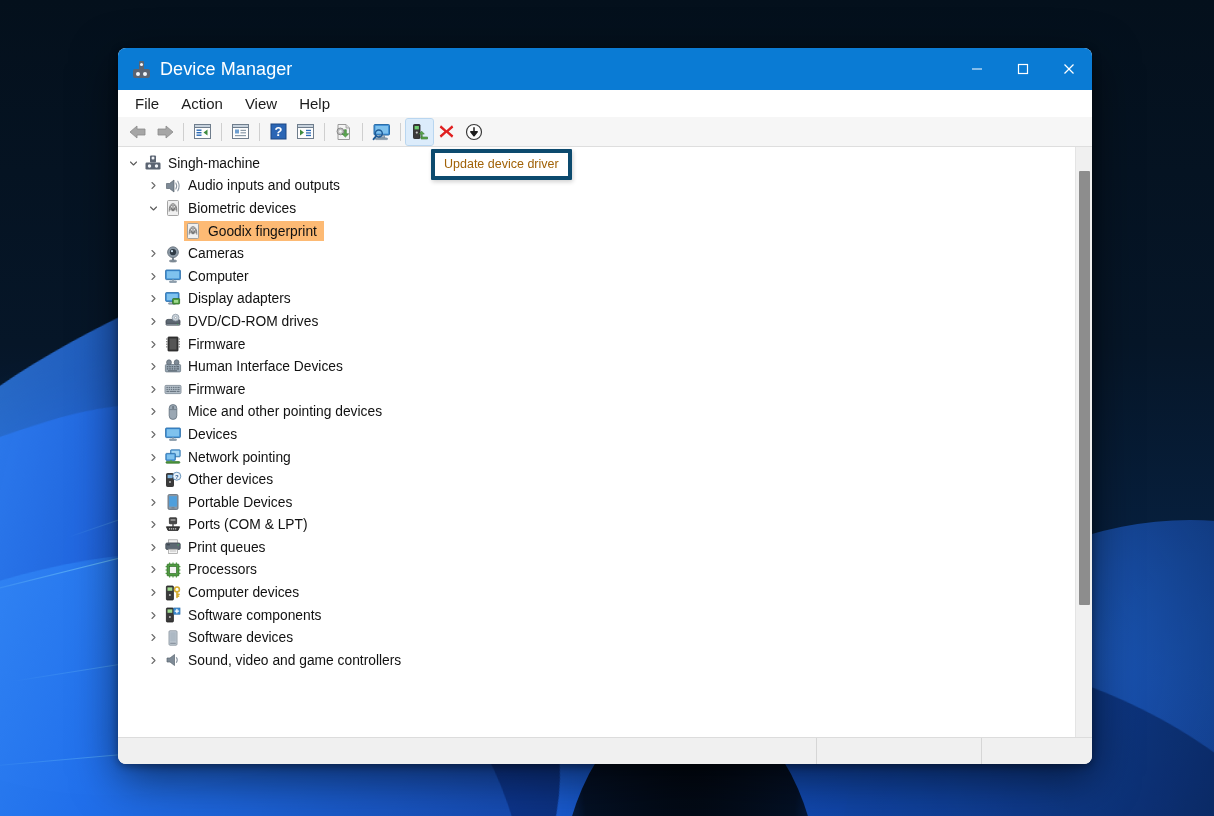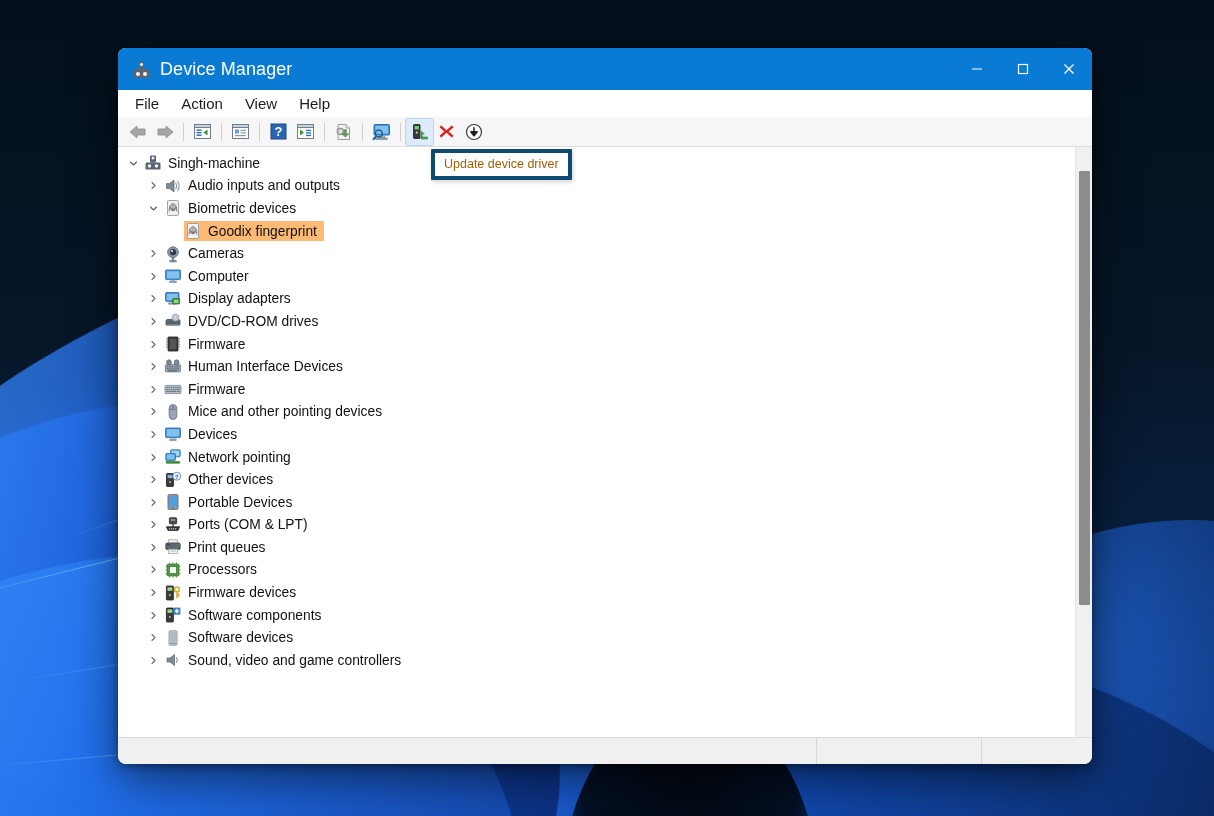--- a/index.html
+++ b/index.html
@@ -851,21 +851,21 @@
           </span>
           <span class="ico">
             <svg width="18" height="18" viewBox="0 0 18 18">
               <rect x="2.4" y="2" width="7" height="14" rx="0.8" fill="#3a3a3a" stroke="#1f1f1f" stroke-width="0.8"></rect>
               <rect x="3.5" y="3.4" width="4.8" height="3.4" fill="#9fd98e"></rect>
               <circle cx="5.9" cy="11" r="1" fill="#bbbbbb"></circle>
               <circle cx="13" cy="5.4" r="2.4" fill="none" stroke="#d6ac2e" stroke-width="1.6"></circle>
               <path d="M13 7.6 V13.4 M13 10.4 H15 M13 12.2 H14.6" stroke="#d6ac2e" stroke-width="1.6" stroke-linecap="round"></path>
             </svg>
           </span>
-          <span class="label">Firmware devices</span>
+          <span class="label">Computer devices</span>
         </div>
 
         <div class="node depth1">
           <span class="chev">
             <svg width="9" height="9" viewBox="0 0 9 9">
                 <path d="M3 1.5 L6 4.5 L3 7.5" fill="none" stroke="#6b6b6b" stroke-width="1.1" stroke-linecap="round" stroke-linejoin="round"></path>
               </svg>
           </span>
           <span class="ico">
             <svg width="18" height="18" viewBox="0 0 18 18">

